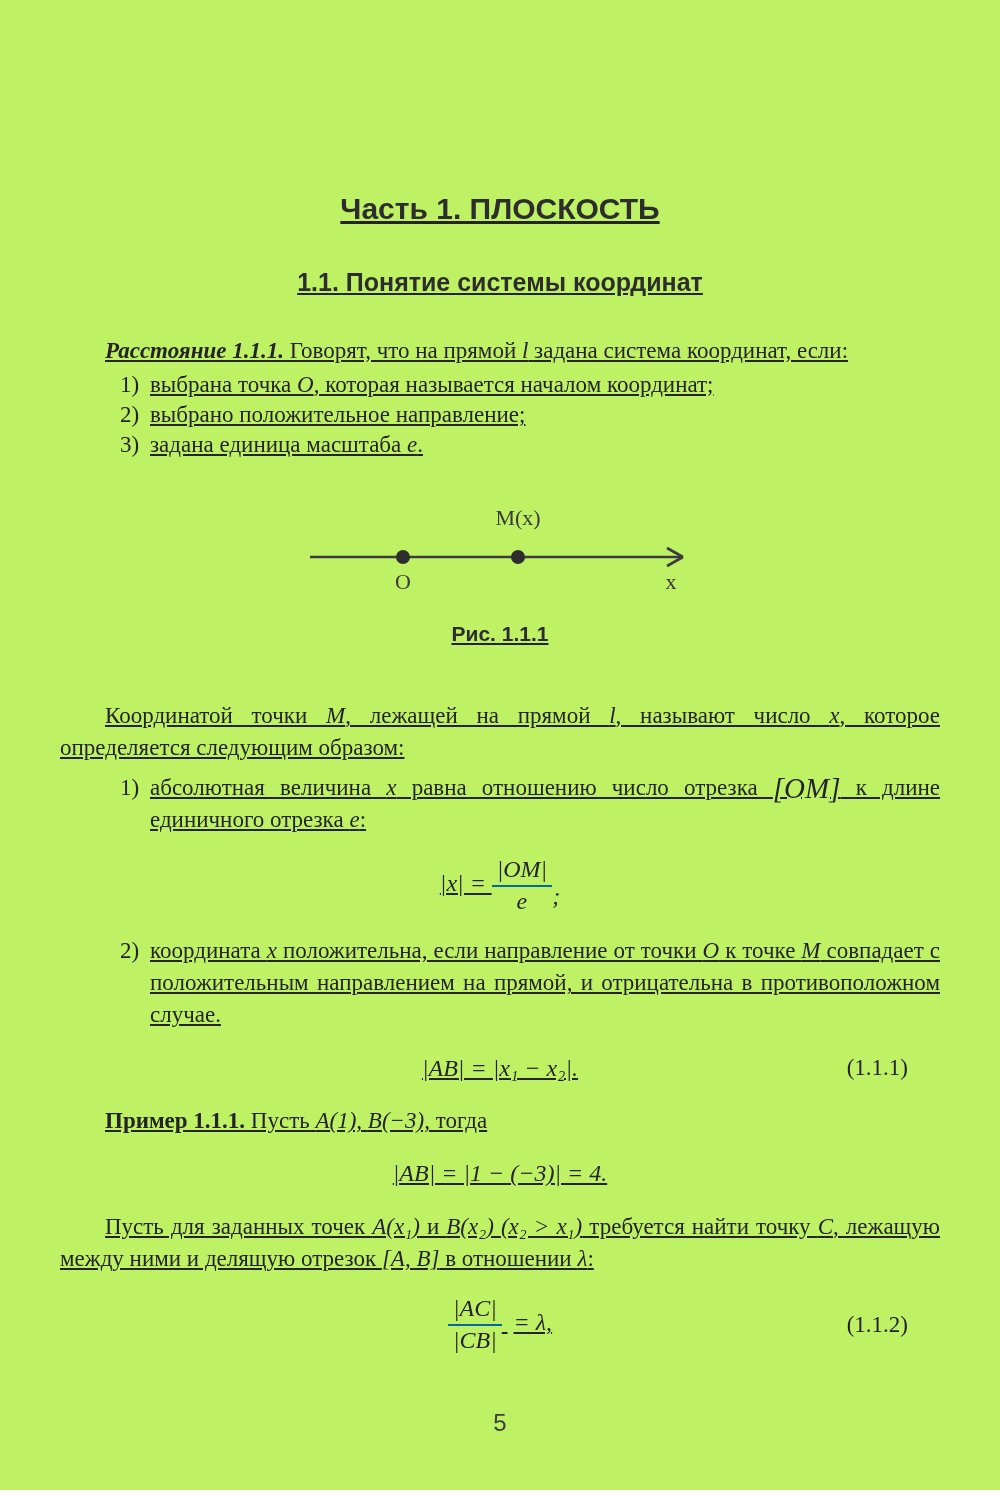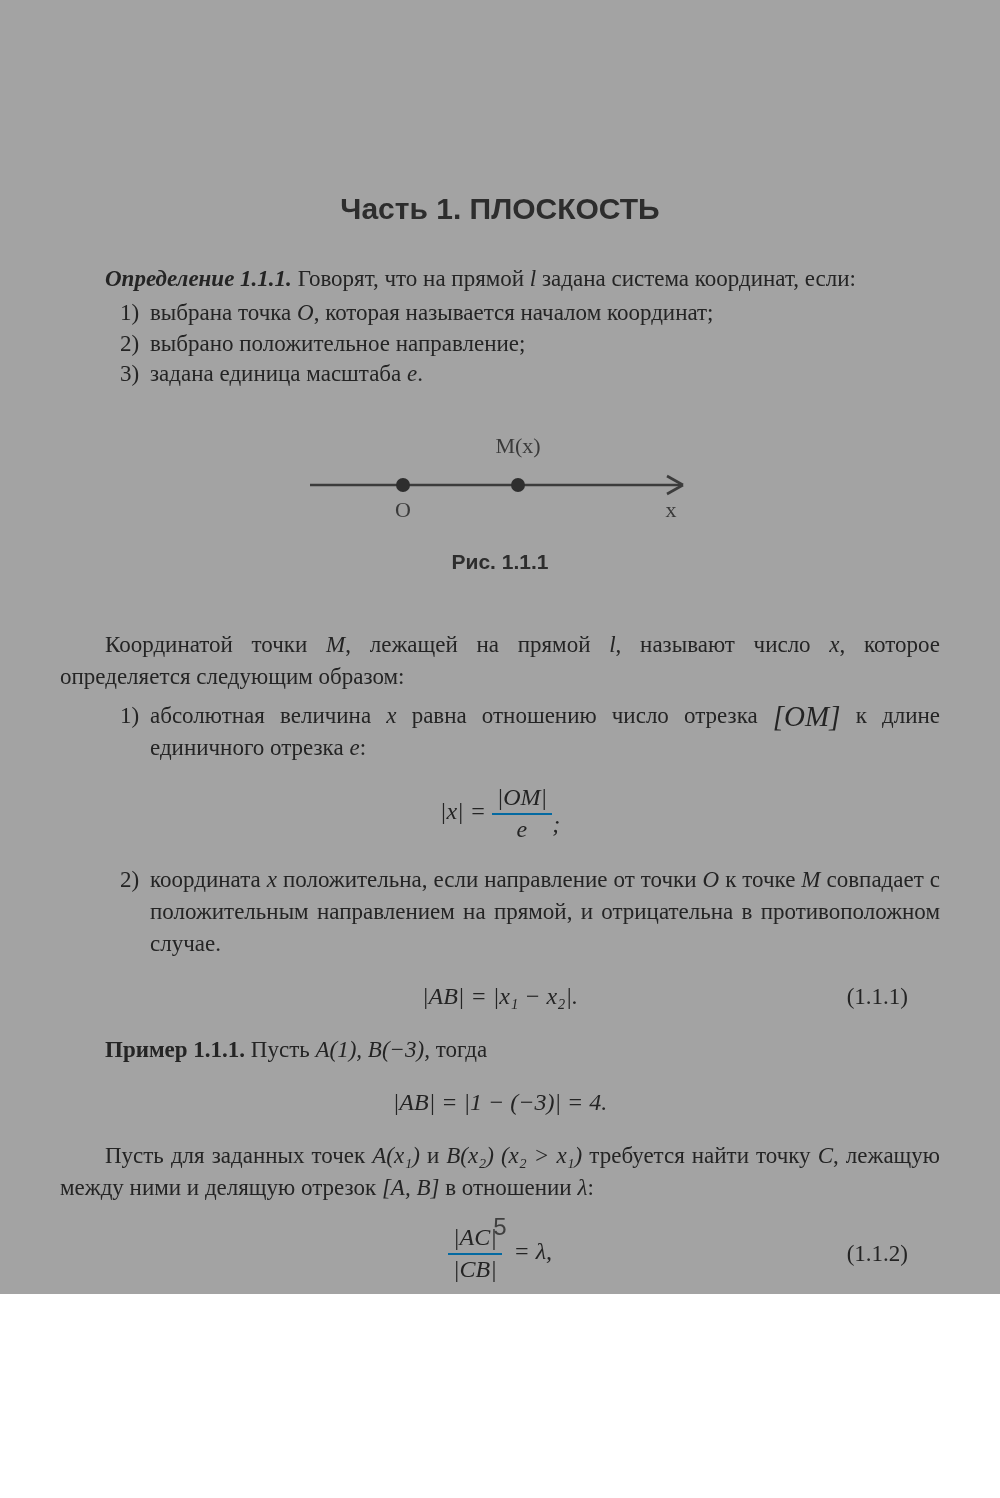--- a/index.html
+++ b/index.html
@@ -1,23 +1,24 @@
 <!DOCTYPE html>
 <html><head>
 <meta charset="utf-8">
 <style>
   html,body { margin:0; padding:0; background:#ffffff; }
   .page {
     position:relative;
-    width:1000px; height:1294px;
-    background:#a3a3a3;
+    width:1000px; height:1490px;
+    background:#bef264;
     color:#242424;
     font-family:"Liberation Serif","DejaVu Serif",serif;
     font-size:23px; line-height:1.4;
     overflow:hidden;
+    text-decoration:underline;
   }
   .content { padding:0 60px; }
 
   h1.part-title {
     margin:0; padding-top:192px;
     text-align:center;
     font-family:"Liberation Sans","DejaVu Sans",sans-serif;
     font-weight:bold; font-size:30px; line-height:1.1;
     color:#2d2d2d;
   }
@@ -76,22 +77,23 @@
   }
 </style>
 </head>
 <body>
 
 <div class="page">
   <div class="content">
 
     <h1 class="part-title">Часть 1. ПЛОСКОСТЬ</h1>
 
+    <h2 class="section-title">1.1. Понятие системы координат</h2>
 
-    <p class="def-para justified indent"><span class="bi">Определение 1.1.1.</span><span> Говорят, что на прямой </span><span class="mi">l</span><span> задана система координат, если:</span></p>
+    <p class="def-para justified indent"><span class="bi">Расстояние 1.1.1.</span><span> Говорят, что на прямой </span><span class="mi">l</span><span> задана система координат, если:</span></p>
 
     <div class="cond-list">
       <div class="cond-item"><span class="num">1)</span><span>выбрана точка </span><span class="mi">O</span><span>, которая называется началом координат;</span></div>
       <div class="cond-item"><span class="num">2)</span><span>выбрано положительное направление;</span></div>
       <div class="cond-item"><span class="num">3)</span><span>задана единица масштаба </span><span class="mi">e</span><span>.</span></div>
     </div>
 
     <div class="figure-block">
       <svg class="axis-svg" width="420" height="100" viewBox="0 0 420 100">
         <line x1="20" y1="62" x2="391" y2="62" stroke="#3c3c3c" stroke-width="2.6"></line>

